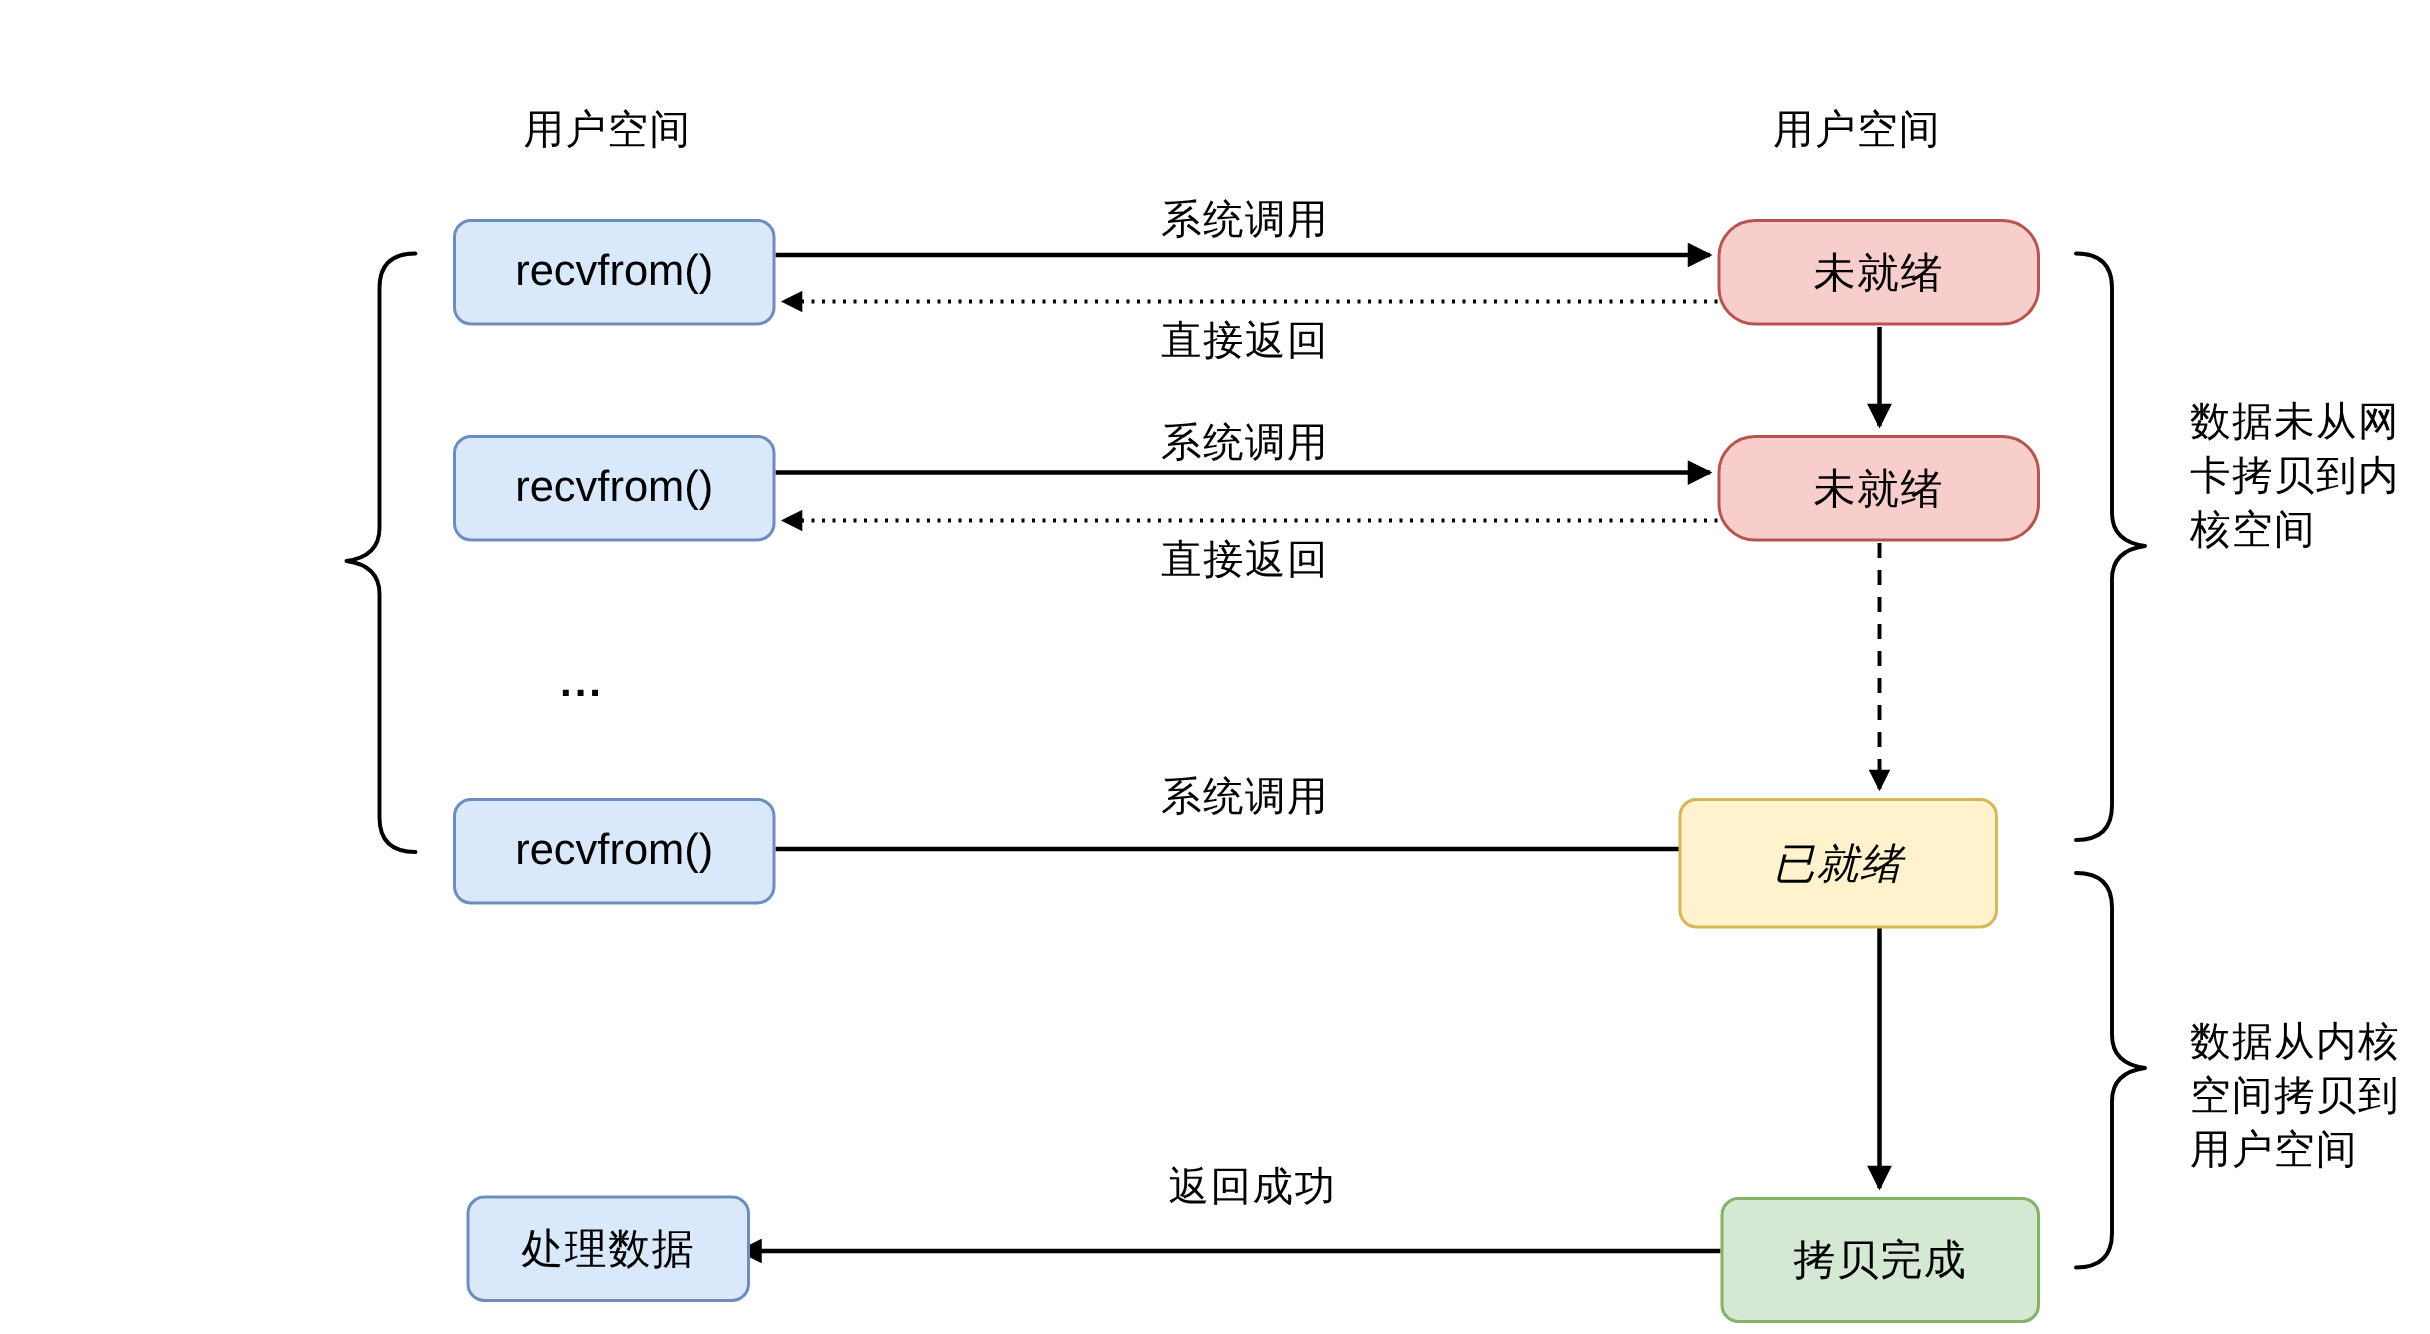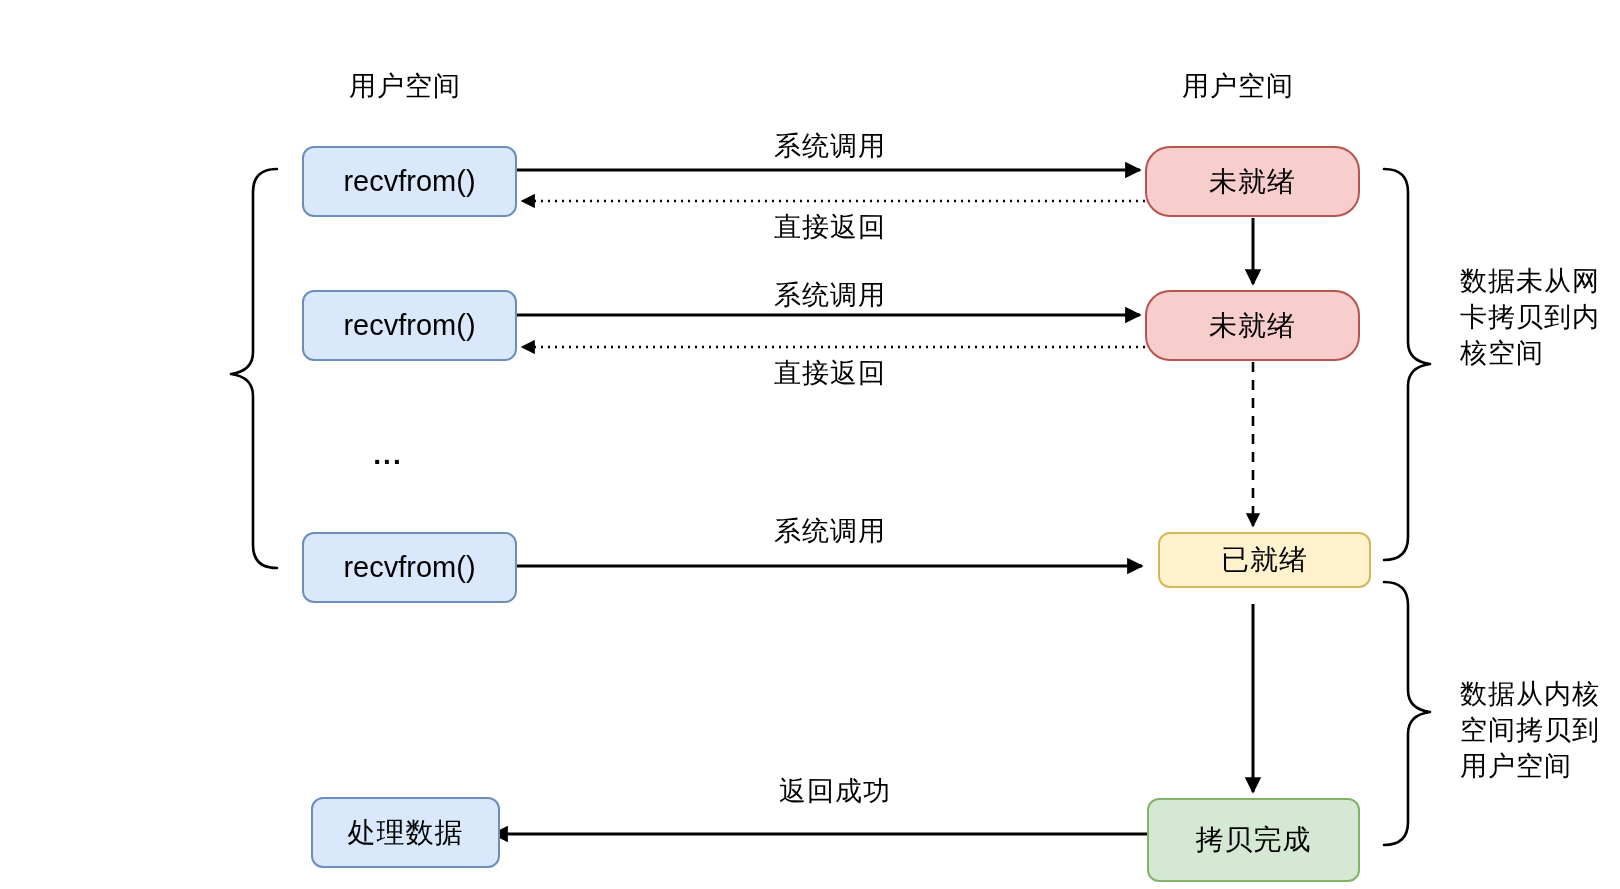--- a/index.html
+++ b/index.html
@@ -59,21 +59,21 @@
   <div class="lbl" style="left:405px;top:86px;">用户空间</div>
   <div class="lbl" style="left:1238px;top:86px;">用户空间</div>
 
   <div class="node user latin" style="left:302px;top:146px;width:215px;height:71px;">recvfrom()</div>
   <div class="node user latin" style="left:302px;top:290px;width:215px;height:71px;">recvfrom()</div>
   <div class="node user latin" style="left:302px;top:532px;width:215px;height:71px;">recvfrom()</div>
   <div class="node user" style="left:299px;top:797px;width:189px;height:71px;margin-left:12px;">处理数据</div>
 
   <div class="node notready" style="left:1145px;top:146px;width:215px;height:71px;">未就绪</div>
   <div class="node notready" style="left:1145px;top:290px;width:215px;height:71px;">未就绪</div>
-  <div class="node ready" style="left:1158px;top:532px;width:213px;height:56px;">已就绪</div>
+  <div class="node ready" style="left:1119px;top:532px;width:213px;height:87px;font-style:italic;">已就绪</div>
   <div class="node done" style="left:1147px;top:798px;width:213px;height:84px;">拷贝完成</div>
 
   <div class="lbl" style="left:830px;top:146px;">系统调用</div>
   <div class="lbl" style="left:830px;top:227px;">直接返回</div>
   <div class="lbl" style="left:830px;top:295px;">系统调用</div>
   <div class="lbl" style="left:830px;top:373px;">直接返回</div>
   <div class="lbl" style="left:830px;top:531px;">系统调用</div>
   <div class="lbl" style="left:835px;top:791px;">返回成功</div>
 
   <div class="lbl ellipsis" style="left:388px;top:455px;">...</div>

